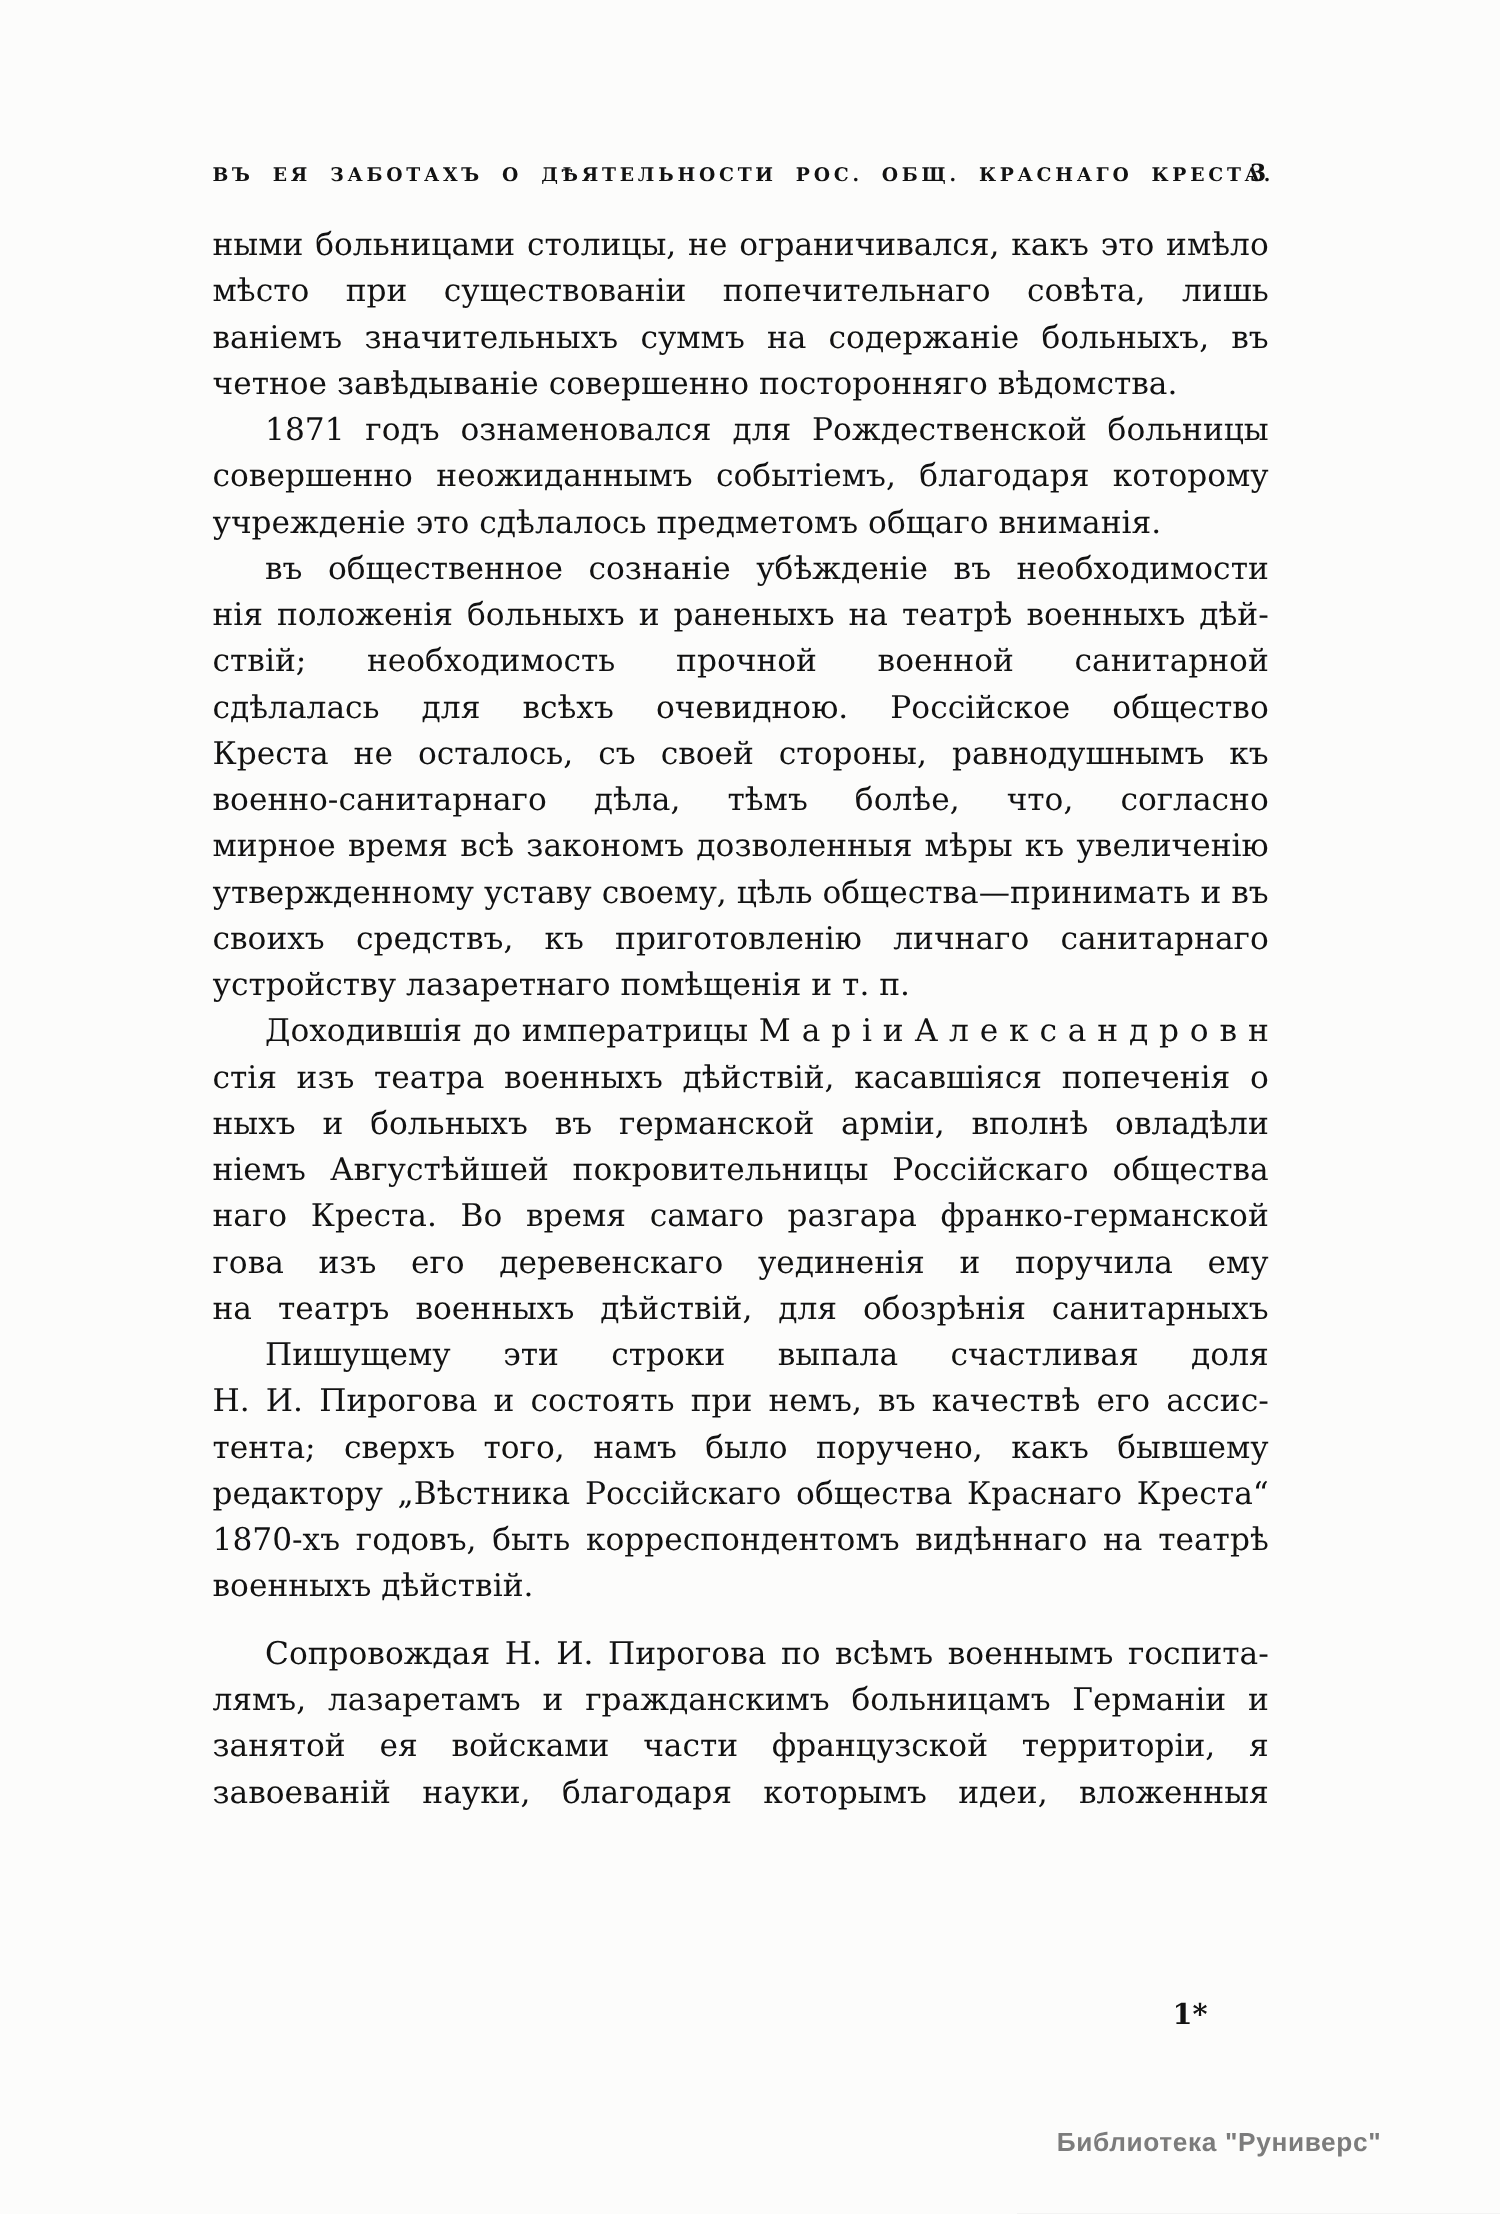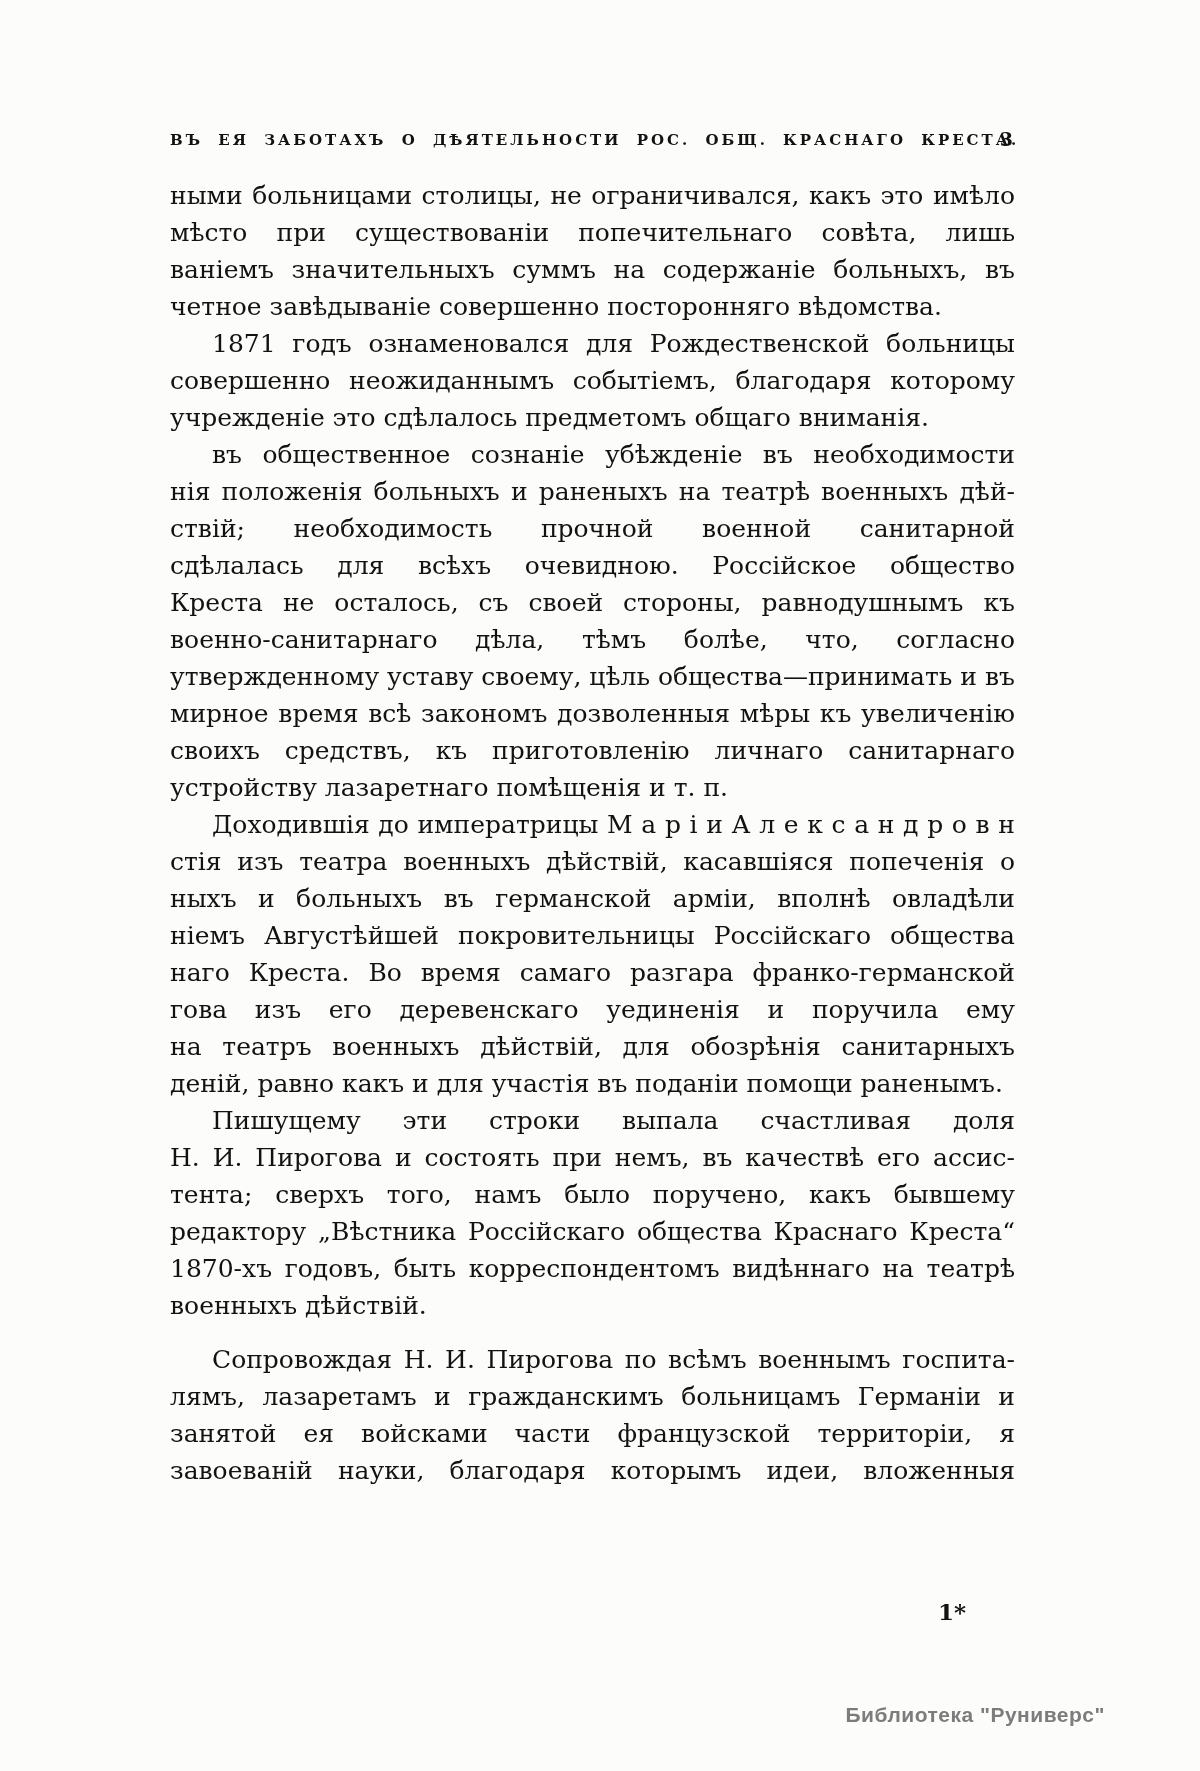--- a/index.html
+++ b/index.html
@@ -73,34 +73,33 @@
         <div class="line">совершенно неожиданнымъ событіемъ, благодаря которому</div>
         <div class="line no-just">учрежденіе это сдѣлалось предметомъ общаго вниманія.</div>
       </div>
       <div class="para indent">
         <div class="line">въ общественное сознаніе убѣжденіе въ необходимости улучше-</div>
         <div class="line">нія положенія больныхъ и раненыхъ на театрѣ военныхъ дѣй-</div>
         <div class="line">ствій; необходимость прочной военной санитарной организаціи</div>
         <div class="line">сдѣлалась для всѣхъ очевидною. Россійское общество Краснаго</div>
         <div class="line">Креста не осталось, съ своей стороны, равнодушнымъ къ успѣхамъ</div>
         <div class="line">военно-санитарнаго дѣла, тѣмъ болѣе, что, согласно Высочайше</div>
+        <div class="line">мирное время всѣ закономъ дозволенныя мѣры къ увеличенію</div>
         <div class="line">утвержденному уставу своему, цѣль общества—принимать и въ</div>
-        <div class="line">мирное время всѣ закономъ дозволенныя мѣры къ увеличенію</div>
         <div class="line">своихъ средствъ, къ приготовленію личнаго санитарнаго состава,</div>
         <div class="line no-just">устройству лазаретнаго помѣщенія и т. п.</div>
       </div>
       <div class="para indent">
         <div class="line">Доходившія до императрицы М а р і и  А л е к с а н д р о в н ы  извѣ-</div>
         <div class="line">стія изъ театра военныхъ дѣйствій, касавшіяся попеченія о ране-</div>
         <div class="line">ныхъ и больныхъ въ германской арміи, вполнѣ овладѣли внима-</div>
         <div class="line">ніемъ Августѣйшей покровительницы Россійскаго общества Крас-</div>
         <div class="line">наго Креста. Во время самаго разгара франко-германской войны,</div>
         <div class="line">гова изъ его деревенскаго уединенія и поручила ему отправиться</div>
         <div class="line">на театръ военныхъ дѣйствій, для обозрѣнія санитарныхъ учреж-</div>
-        <div class="line no-just">деній, равно какъ и для участія въ поданіи помощи раненымъ.</div>
       </div>
       <div class="para indent">
         <div class="line">Пишущему эти строки выпала счастливая доля сопровождать</div>
         <div class="line">Н. И. Пирогова и состоять при немъ, въ качествѣ его ассис-</div>
         <div class="line">тента; сверхъ того, намъ было поручено, какъ бывшему</div>
         <div class="line">редактору „Вѣстника Россійскаго общества Краснаго Креста“</div>
         <div class="line">1870-хъ годовъ, быть корреспондентомъ видѣннаго на театрѣ</div>
         <div class="line no-just">военныхъ дѣйствій.</div>
       </div>
       <div class="para indent space-before">

